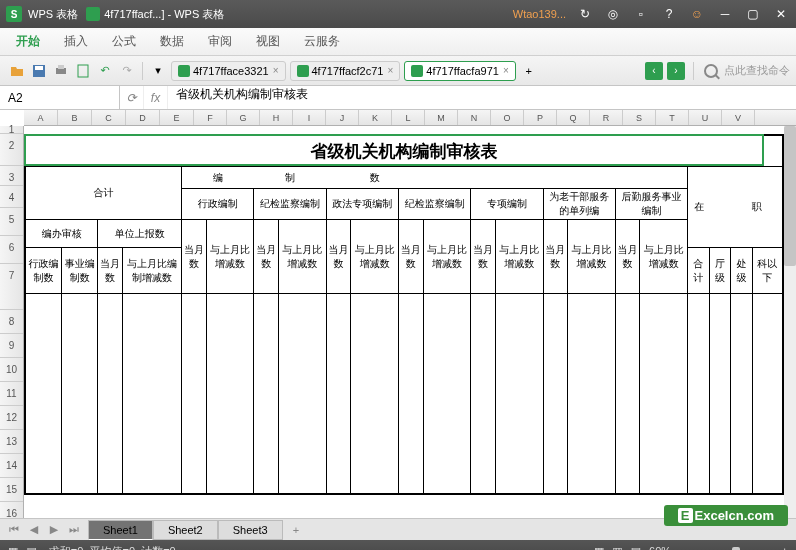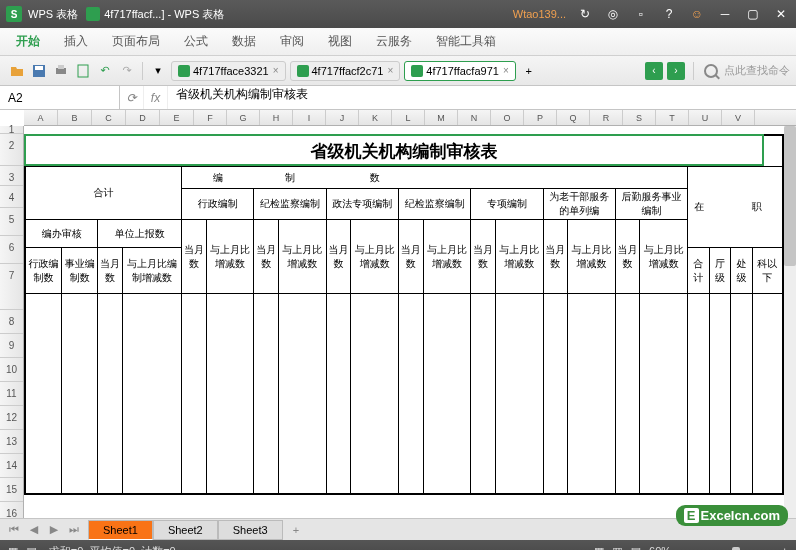--- a/index.html
+++ b/index.html
@@ -48,27 +48,27 @@
 .h3{height:28px}
 .h4{height:46px}
 .watermark{position:absolute;top:200px;left:0;right:0;text-align:center;font-size:38px;color:#bbb;font-family:SimSun;letter-spacing:20px;pointer-events:none}
 .sel-box{position:absolute;top:24px;left:24px;width:740px;height:32px;border:2px solid #2e9e4f;pointer-events:none}
 .vscroll{position:absolute;top:16px;right:0;width:12px;bottom:0;background:#eee}
 .vthumb{position:absolute;top:0;width:12px;height:140px;background:#c5c5c5;border-radius:2px}
 .sheet-tabs{height:22px;background:#e5e5e5;display:flex;align-items:center;font-size:11px;border-top:1px solid #c5c5c5}
 .st-nav{display:flex;padding:0 4px}
 .st-btn{width:20px;text-align:center;color:#888;cursor:pointer}
 .st-tab{padding:3px 14px;background:#ddd;border:1px solid #bbb;cursor:pointer}
-.st-tab.active{background:#f97316;border-bottom-color:#fff}
+.st-tab.active{background:#737373;border-bottom-color:#fff}
 .st-add{padding:3px 10px;color:#888;cursor:pointer}
 .statusbar{height:22px;background:linear-gradient(#555,#444);color:#ddd;display:flex;align-items:center;padding:0 8px;font-size:11px}
 .statusbar .r{margin-left:auto;display:flex;align-items:center;gap:8px}
 .zoom-slider{width:80px;height:3px;background:#888;position:relative}
 .zoom-thumb{position:absolute;left:38px;top:-3px;width:8px;height:9px;background:#ccc;border-radius:2px}
-.excelcn{position:absolute;bottom:24px;right:8px;background:#3a8f3a;color:#fff;padding:3px 8px;font-size:13px;font-weight:bold;border-radius:9px}
+.excelcn{position:absolute;bottom:24px;right:8px;background:#3a8f3a;color:#fff;padding:3px 14px;font-size:13px;font-weight:bold;border-radius:3px}
 .excelcn .e{background:#fff;color:#3a8f3a;padding:0 3px;border-radius:2px;margin-right:2px}
 svg{display:block}
 </style>
 </head>
 <body>
 
 <div class="titlebar">
   <span class="logo">S</span>
   <span class="title-text">WPS 表格</span>
   <span class="title-file">
@@ -85,27 +85,25 @@
     <span class="win-btn" style="color:#f0a050">☺</span>
     <span class="win-btn">─</span>
     <span class="win-btn">▢</span>
     <span class="win-btn">✕</span>
   </div>
 </div>
 
 <div class="menubar">
   <span class="menu-item active">开始</span>
   <span class="menu-item">插入</span>
-  <span class="menu-item">页面布局</span>
   <span class="menu-item">公式</span>
   <span class="menu-item">数据</span>
   <span class="menu-item">审阅</span>
   <span class="menu-item">视图</span>
   <span class="menu-item">云服务</span>
-  <span class="menu-item">智能工具箱</span>
 </div>
 
 <div class="tabbar">
   <span class="tb-ico">
       <svg width="14" height="14">
         <path d="M1 3h5l1 2h6v7H1z" fill="#e8a23a"></path>
       </svg>
     </span>
   <span class="tb-ico">
       <svg width="14" height="14">

